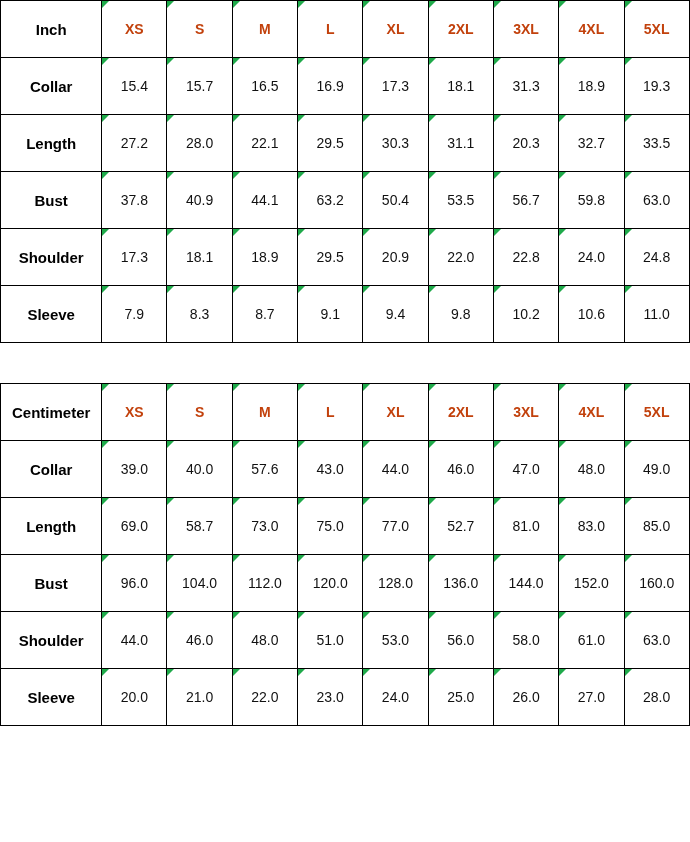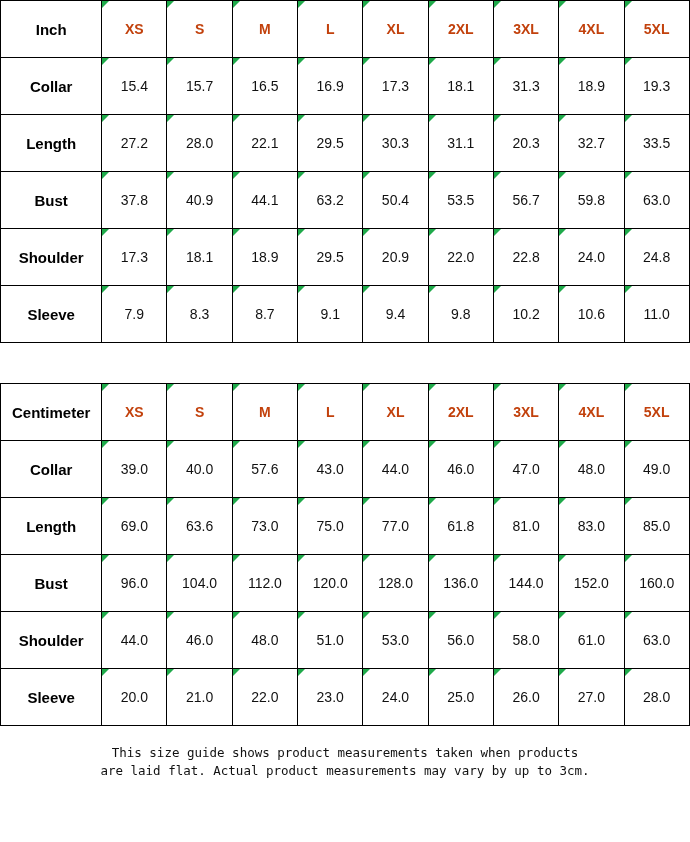--- a/index.html
+++ b/index.html
@@ -232,25 +232,25 @@
           <td class="mark">43.0</td>
           <td class="mark">44.0</td>
           <td class="mark">46.0</td>
           <td class="mark">47.0</td>
           <td class="mark">48.0</td>
           <td class="mark">49.0</td>
         </tr>
         <tr>
           <th class="rowhead">Length</th>
           <td class="mark">69.0</td>
-          <td class="mark">63.6</td>
+          <td class="mark">58.7</td>
           <td class="mark">73.0</td>
           <td class="mark">75.0</td>
           <td class="mark">77.0</td>
-          <td class="mark">61.8</td>
+          <td class="mark">52.7</td>
           <td class="mark">81.0</td>
           <td class="mark">83.0</td>
           <td class="mark">85.0</td>
         </tr>
         <tr>
           <th class="rowhead">Bust</th>
           <td class="mark">96.0</td>
           <td class="mark">104.0</td>
           <td class="mark">112.0</td>
           <td class="mark">120.0</td>
@@ -281,18 +281,14 @@
           <td class="mark">24.0</td>
           <td class="mark">25.0</td>
           <td class="mark">26.0</td>
           <td class="mark">27.0</td>
           <td class="mark">28.0</td>
         </tr>
       </tbody>
     </table>
   </div>
 
-  <div class="footnote">
-    <div>This size guide shows product measurements taken when products</div>
-    <div>are laid flat. Actual product measurements may vary by up to 3cm.</div>
-  </div>
 
 </div>
 
 </body></html>

